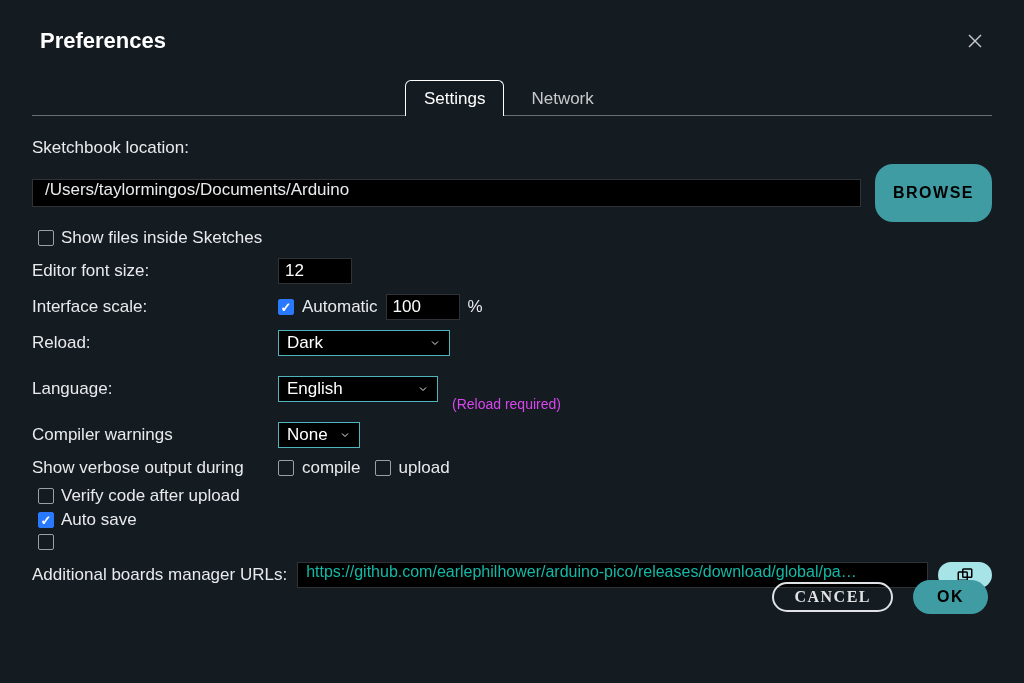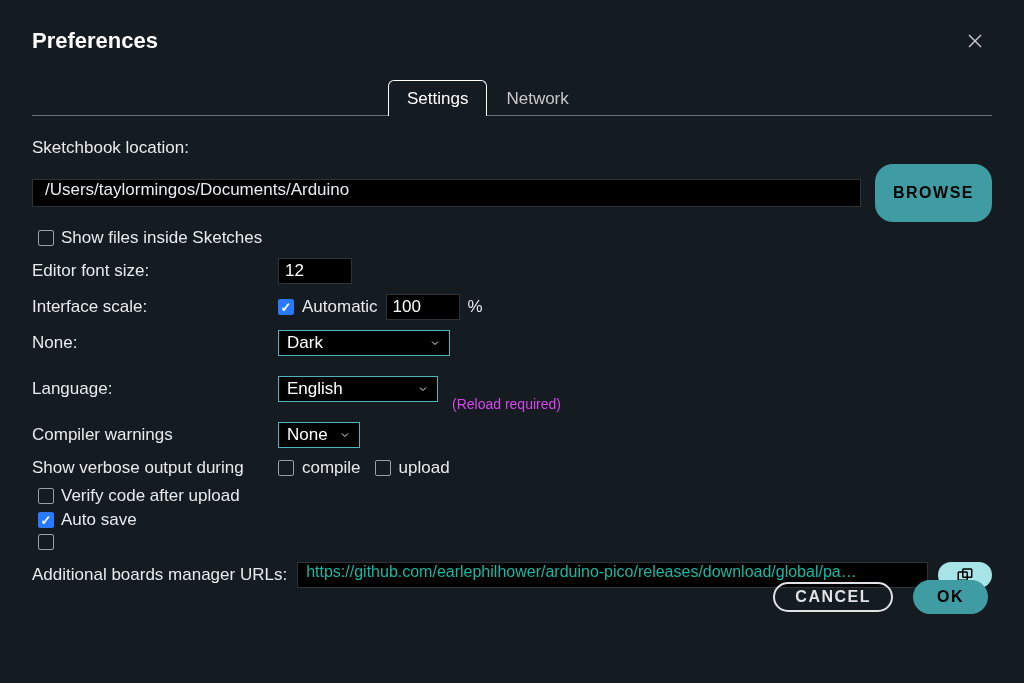--- a/index.html
+++ b/index.html
@@ -8,21 +8,21 @@
     background: #141b21;
     font-family: "Helvetica Neue", Arial, sans-serif;
     color: #e8eaed;
     font-size: 17px;
   }
 
   .header {
     display: flex;
     align-items: center;
     justify-content: space-between;
-    padding: 28px 40px 0 32px;
+    padding: 28px 40px 0 40px;
   }
   .title {
     font-size: 22px;
     font-weight: 600;
     color: #ffffff;
   }
   .close-icon {
     width: 18px; height: 18px;
     stroke: #c7c9cc;
     cursor: pointer;
@@ -33,23 +33,23 @@
     padding: 0 32px;
   }
   .tabs-line {
     position: relative;
     border-bottom: 1px solid #6a6f74;
     height: 36px;
   }
   .tabs {
     position: absolute;
     bottom: -1px;
-    left: 356px;
-    display: flex;
-    gap: 0;
+    left: 373px;
+    display: flex;
+    gap: 8px;
   }
   .tab {
     display: inline-flex;
     align-items: center;
     justify-content: center;
     height: 36px;
     padding: 0 18px;
     font-size: 17px;
     color: #c7c9cc;
     cursor: pointer;
@@ -226,20 +226,21 @@
   .btn-cancel {
     border: 2px solid #e0e2e5;
     color: #e0e2e5;
     background: transparent;
     border-radius: 20px;
     padding: 4px 20px;
     font-weight: 700;
     letter-spacing: 1.5px;
     font-size: 16px;
     cursor: pointer;
+    font-family: Liberation Serif, serif;
   }
   .btn-ok {
     border: none;
     background: #3f9ca3;
     color: #000000;
     border-radius: 20px;
     padding: 8px 24px;
     font-weight: 700;
     letter-spacing: 1.5px;
     font-size: 16px;
@@ -290,21 +291,21 @@
 
   <div class="grid-row">
     <div class="left-label label">Interface scale:</div>
     <span class="cb checked"></span>
     <span class="label">Automatic</span>
     <div class="small-input">100</div>
     <span class="label">%</span>
   </div>
 
   <div class="grid-row">
-    <div class="left-label label">None:</div>
+    <div class="left-label label">Reload:</div>
     <div class="select">
       <span>Dark</span>
       <svg class="chev" viewBox="0 0 24 24" fill="none" stroke-width="2">
           <polyline points="6 9 12 15 18 9"></polyline>
         </svg>
     </div>
   </div>
 
   <div class="grid-row">
     <div class="left-label label">Language:</div>

